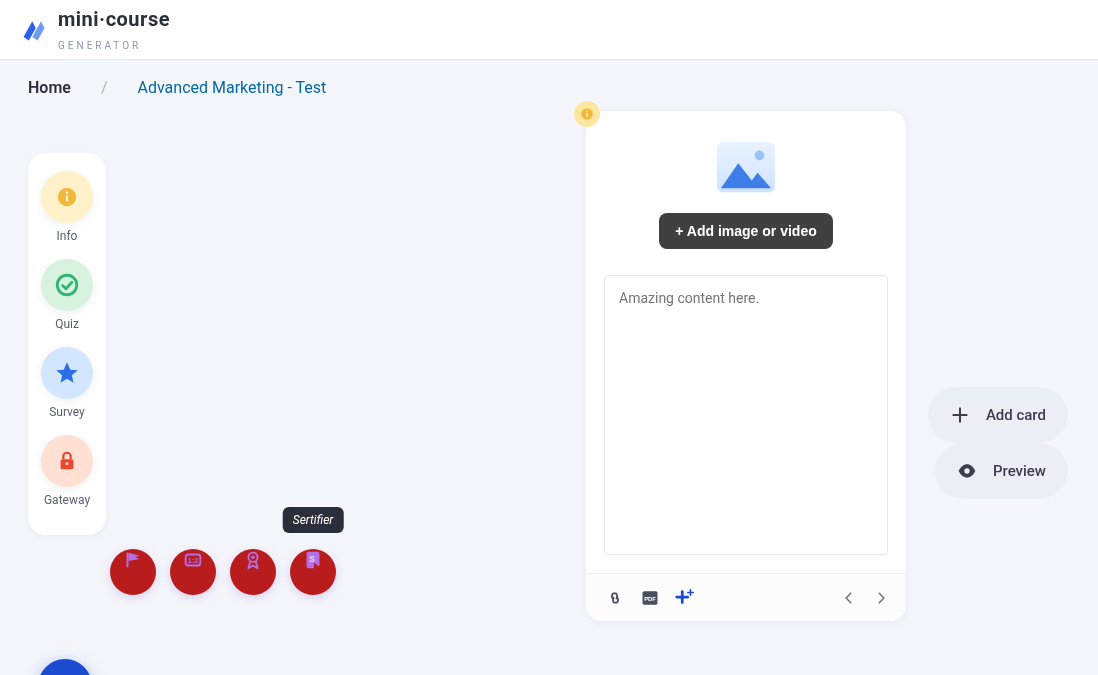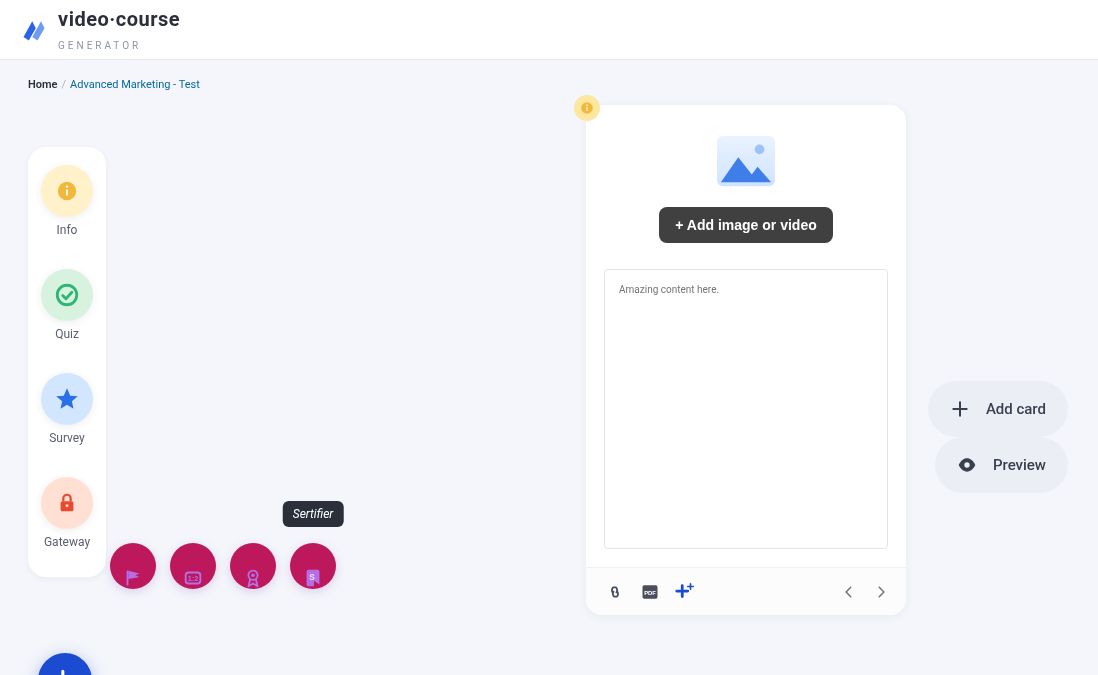--- a/index.html
+++ b/index.html
@@ -5,50 +5,50 @@
   * { box-sizing: border-box; margin: 0; padding: 0; }
   html, body { width: 1098px; height: 675px; font-family: -apple-system, BlinkMacSystemFont, "Segoe UI", Roboto, Arial, sans-serif; background:#f4f6fb; overflow:hidden; }
   
   .header { height:60px; background:#fff; border-bottom:1px solid #e6e8ef; display:flex; align-items:center; padding:0 20px; }
   .logo { display:flex; align-items:center; gap:10px; }
   .logo-mark svg { width:28px; height:28px; }
   .logo-text { display:flex; flex-direction:column; line-height:1; }
   .logo-text .top { font-size:20px; font-weight:700; color:#2a2f3a; letter-spacing:0.5px; }
   .logo-text .sub { font-size:10px; letter-spacing:3px; color:#8f95a6; margin-top:12px; }
   
-  .breadcrumb { padding:18px 28px 0; display:flex; gap:4px; align-items:center; font-size:11px; color:#8f95a6; }
+  .breadcrumb { padding:18px 28px 0; display:flex; gap:30px; align-items:center; font-size:16px; color:#8f95a6; }
   .breadcrumb .home { color:#2a2f3a; font-weight:600; cursor:pointer; }
   .breadcrumb .sep { color:#b0b4c2; }
   .breadcrumb .current { color:#0369a1; }
   
   .canvas { position:relative; width:100%; height:calc(100% - 60px - 44px); }
   
-  .sidebar { position:absolute; left:28px; top:56px; width:78px; background:#fff; border-radius:18px; padding:18px 8px 20px; display:flex; flex-direction:column; align-items:center; gap:24px; box-shadow:0 2px 6px rgba(40,45,70,.05); }
+  .sidebar { position:absolute; left:28px; top:56px; width:78px; background:#fff; border-radius:18px; padding:18px 8px 20px; display:flex; flex-direction:column; align-items:center; gap:8px; box-shadow:0 2px 6px rgba(40,45,70,.05); }
   .type-item { display:flex; flex-direction:column; align-items:center; gap:6px; margin-bottom:8px; }
   .type-icon { width:52px; height:52px; border-radius:50%; display:flex; align-items:center; justify-content:center; box-shadow:0 2px 8px rgba(40,45,70,.08); }
   .type-label { font-size:12px; color:#5a6070; }
   .bg-info { background:#fff1c9; }
   .bg-quiz { background:#d7f3df; }
   .bg-survey { background:#d3e6ff; }
   .bg-gateway { background:#ffe0d2; }
   .bg-completion { background:#eedcfb; }
   
   .completion-row { position:absolute; left:110px; top:452px; display:flex; gap:14px; }
-  .mini-circle { width:46px; height:46px; border-radius:50%; background:#be185d; display:flex; align-items:flex-end; justify-content:center; box-shadow:0 3px 10px rgba(150,100,200,.25); cursor:pointer; }
+  .mini-circle { width:46px; height:46px; border-radius:50%; background:#b91c1c; display:flex; align-items:flex-start; justify-content:center; box-shadow:0 3px 10px rgba(150,100,200,.25); cursor:pointer; }
   .tooltip { position:absolute; top:-42px; left:50%; transform:translateX(-50%); background:#2a2f3a; color:#fff; font-size:12px; padding:6px 10px; border-radius:6px; white-space:nowrap;font-style:italic; }
   .mini-wrap { position:relative; }
   
   .fab { position:absolute; left:38px; top:562px; width:54px; height:54px; border-radius:50%; background:#1b4bd1; display:flex; align-items:center; justify-content:center; box-shadow:0 4px 16px rgba(30,70,200,.35); cursor:pointer; }
   
   .editor-card { position:absolute; left:586px; top:14px; width:320px; background:#fff; border-radius:16px; box-shadow:0 2px 10px rgba(40,45,70,.06); display:flex; flex-direction:column; align-items:stretch; }
   .badge { position:absolute; left:-12px; top:-10px; width:26px; height:26px; border-radius:50%; background:#fde6a0; display:flex; align-items:center; justify-content:center; }
   .media-area { display:flex; flex-direction:column; align-items:center; padding:28px 20px 10px; }
   .image-placeholder { width:64px; height:58px; display:flex; align-items:center; justify-content:center; margin-bottom:16px; }
   .add-media-btn { background:#404040; color:#fff; font-size:14px; font-weight:600; padding:10px 16px; border-radius:8px; border:none; cursor:pointer; }
-  .content-textarea { margin:16px 18px 18px; height:280px; border:1px solid #e2e5ee; border-radius:4px; padding:14px; font-size:10px; color:#8f95a6; resize:none; outline:none; font-family:inherit; }
+  .content-textarea { margin:16px 18px 18px; height:280px; border:1px solid #e2e5ee; border-radius:4px; padding:14px; font-size:14px; color:#8f95a6; resize:none; outline:none; font-family:inherit; }
   .editor-footer { height:48px; border-top:1px solid #eef0f5; background:#fcfcfd; border-radius:0 0 16px 16px; display:flex; align-items:center; justify-content:space-between; padding:0 18px; }
   .footer-left { display:flex; gap:14px; align-items:center; }
   .footer-right { display:flex; gap:18px; align-items:center; }
   .footer-icon { cursor:pointer; display:flex; align-items:center; justify-content:center; color:#4a4f5e; }
   .footer-icon.blue { color:#1b4bd1; }
   
   .right-actions { position:absolute; right:30px; top:290px; display:flex; flex-direction:column; align-items:flex-end; }
   .action-pill { background:#eceef5; border-radius:28px; padding:12px 22px; display:flex; align-items:center; gap:16px; cursor:pointer; min-height:56px; }
   .action-pill .icon { width:20px; height:20px; color:#3a3f4e; display:flex; align-items:center; justify-content:center; }
   .action-pill .label { font-size:15px; color:#3a3f4e; font-weight:500; }
@@ -60,21 +60,21 @@
 
 <div class="header">
   <div class="logo">
     <span class="logo-mark">
       <svg viewBox="0 0 32 32">
         <path d="M4 24 L14 6 L18 14 L10 28 Z" fill="#2b62e8"></path>
         <path d="M14 24 L24 6 L28 14 L20 28 Z" fill="#6f9cf3"></path>
       </svg>
     </span>
     <span class="logo-text">
-      <span class="top">video·course</span>
+      <span class="top">mini·course</span>
       <span class="sub">GENERATOR</span>
     </span>
   </div>
 </div>
 
 <nav class="breadcrumb">
   <span class="home">Home</span>
   <span class="sep">/</span>
   <span class="current">Advanced Marketing - Test</span>
 </nav>

